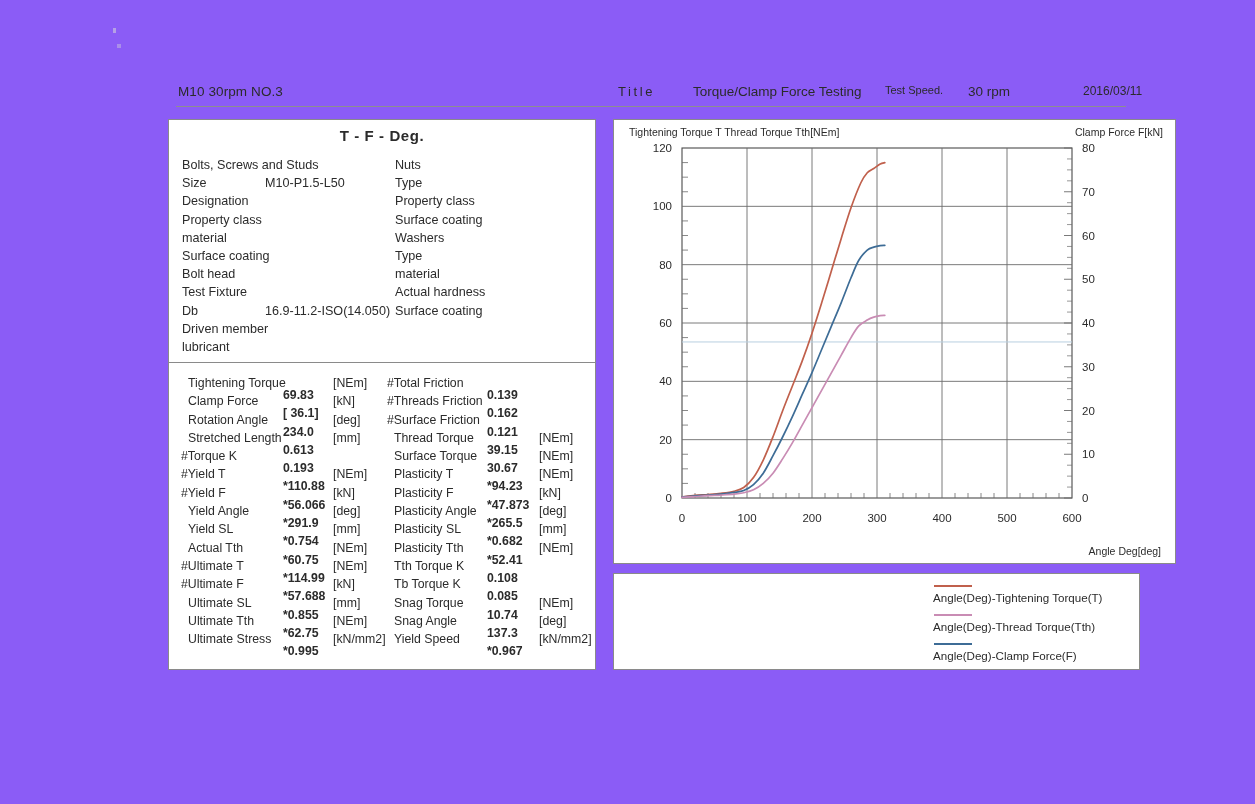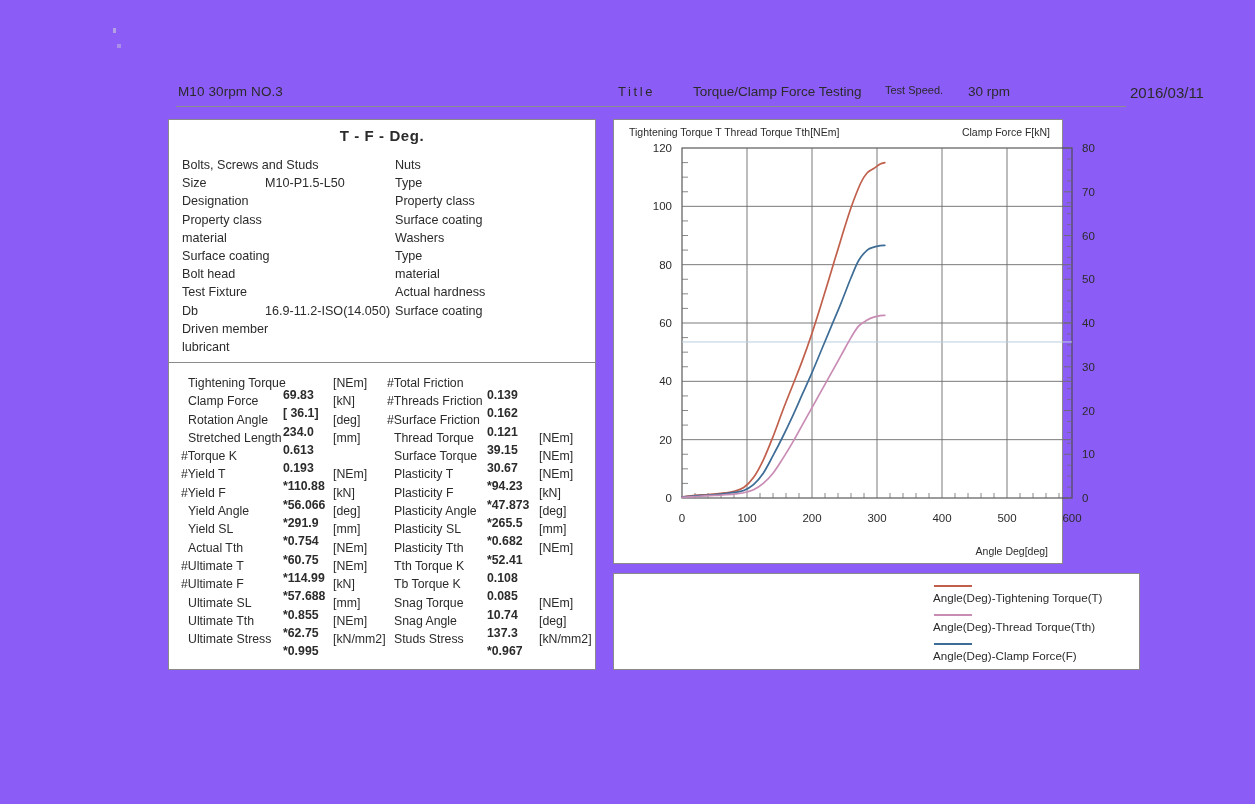--- a/index.html
+++ b/index.html
@@ -75,23 +75,22 @@
   }
   .hdr-speed-value {
     position: absolute;
     left: 790px; top: 0;
     font-size: 13.5px;
     white-space: nowrap;
   }
   .hdr-date {
     position: absolute;
     left: 905px; top: 0;
-    font-size: 15px;
-    white-space: nowrap;
-    margin-left: 47px;
+    font-size: 12px;
+    white-space: nowrap;
   }
 
   
   .info-panel {
     position: absolute;
     left: 168px;
     top: 119px;
     width: 428px;
     height: 551px;
     border: 1px solid #8a8a8a;
@@ -174,21 +173,21 @@
     left: 152px; top: 0;
   }
   .res-col.right .res-row .value { left: 100px; }
   .res-col.right .res-row .unit  { left: 152px; }
 
   
   .chart-panel {
     position: absolute;
     left: 613px;
     top: 119px;
-    width: 450px;
+    width: 563px;
     height: 445px;
     border: 1px solid #8a8a8a;
     background: #fff;
     box-sizing: border-box;
   }
   .axis-title {
     position: absolute;
     font-size: 10.5px;
     white-space: nowrap;
     color: #2b2b2b;
@@ -430,21 +429,21 @@
             <span class="label">Snag Torque</span>
             <span class="value">10.74</span>
             <span class="unit">[NEm]</span>
           </div>
           <div class="res-row indent">
             <span class="label">Snag Angle</span>
             <span class="value">137.3</span>
             <span class="unit">[deg]</span>
           </div>
           <div class="res-row indent">
-            <span class="label">Studs Stress</span>
+            <span class="label">Yield Speed</span>
             <span class="value">*0.967</span>
             <span class="unit">[kN/mm2]</span>
           </div>
         </div>
     </div>
   </div>
 
   <div class="chart-panel">
     <div class="axis-title left-top">Tightening Torque T Thread Torque Tth[NEm]</div>
     <div class="axis-title right-top">Clamp Force F[kN]</div>

